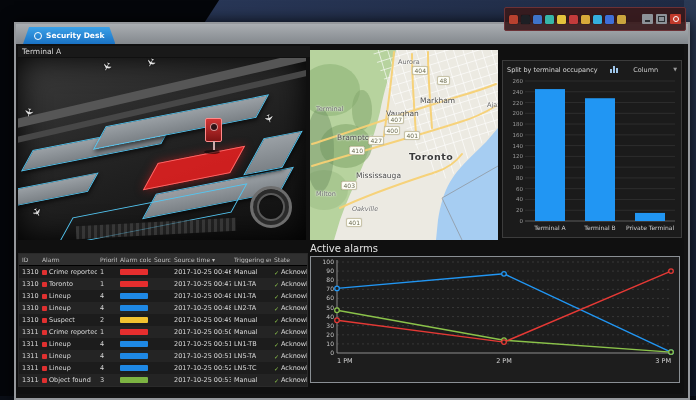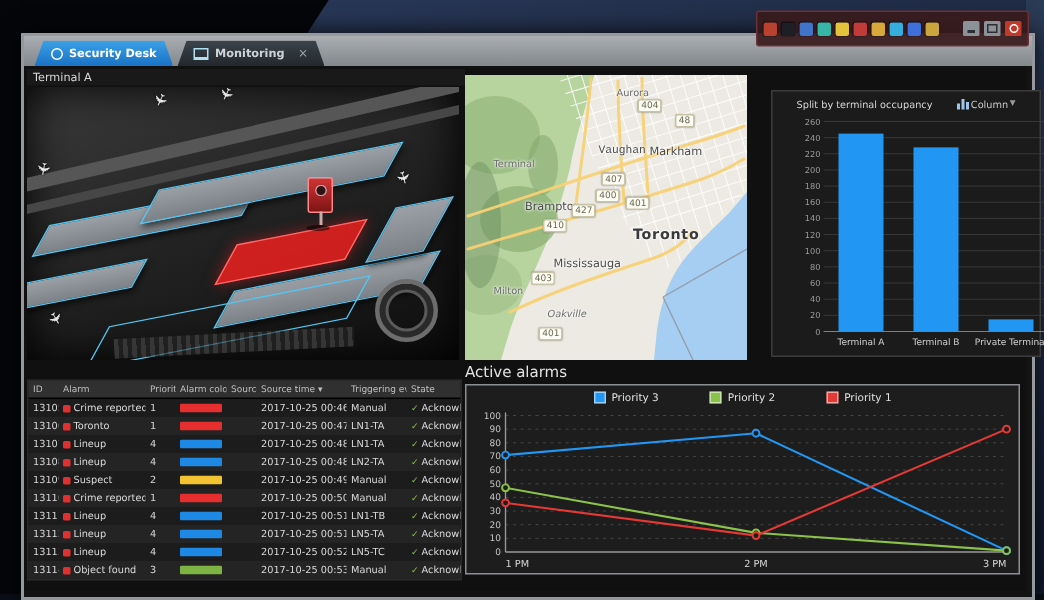--- a/index.html
+++ b/index.html
@@ -57,24 +57,24 @@
   .chk{color:#8bc34a;font-size:6px;}
 
   
   .map{position:absolute;left:294px;top:6px;width:188px;height:190px;overflow:hidden;background:#eceae2;}
   .mlabel{position:absolute;color:#6d6d6d;font-size:6.5px;white-space:nowrap;text-shadow:0 0 2px #fff,0 0 2px #fff;}
   .mlabel.m{font-size:7.5px;color:#4c4c4c;}
   .mlabel.l{font-size:9.5px;color:#3a3a3a;letter-spacing:.5px;}
   .shield{position:absolute;background:#fdfdf6;border:1px solid #c9c4a8;border-radius:2px;color:#6b6b52;font-size:6px;line-height:7px;padding:0 1.5px;box-shadow:0 0 1px rgba(0,0,0,.25);}
 
   
-  .bartile{position:absolute;left:486px;top:16px;width:180px;height:178px;background:#1b1b1b;border:1px solid #3c3c3c;box-sizing:border-box;padding:3px 16px;margin-left:12px;}
+  .bartile{position:absolute;left:486px;top:16px;width:180px;height:178px;background:#1b1b1b;border:1px solid #3c3c3c;box-sizing:border-box;padding:3px 4px;}
   .bartitle-row{display:flex;justify-content:space-between;align-items:center;height:11px;}
   .smalltitle{color:#d6d6d6;font-size:6.5px;}
-  .chart-ctl{display:flex;align-items:flex-start;gap:1px;color:#c9c9c9;font-size:6.5px;}
+  .chart-ctl{display:flex;align-items:flex-start;gap:15px;color:#c9c9c9;font-size:6.5px;}
   .colicon{display:inline-flex;align-items:flex-end;gap:1px;height:7px;}
   .colicon i{display:block;width:2px;background:#9fc6ea;}
   .caret{font-size:5px;color:#9a9a9a;}
 
   
   .linesec{position:absolute;left:294px;top:200px;width:372px;height:148px;}
   .linetitle{color:#e2e2e2;font-size:10px;line-height:10px;}
   .linesub{color:#e8a33d;font-size:6.5px;line-height:8px;font-style:italic;}
   .linetile{margin-top:2px;width:370px;height:127px;background:#1d1d1d;border:1px solid #8a8f94;box-sizing:border-box;}
   .legend{height:15px;display:flex;align-items:center;justify-content:center;gap:34px;}
@@ -106,25 +106,20 @@
     <span class="wc min"></span>
     <span class="wc max"></span>
     <span class="wc close"></span>
   </div>
 
   <div class="window">
     <div class="tabstrip">
       <div class="tab active">
         <span class="logo-ic"></span>
         <span>Security Desk</span>
-      </div>
-      <div class="tab inactive">
-        <span class="mon-ic"></span>
-        <span>Monitoring</span>
-        <span class="tab-close">×</span>
       </div>
     </div>
 
     <div class="win-content">
 
       <div class="panel-label" style="left:2px;top:2px;width:288px;height:11px;">Terminal A</div>
       <div class="tview">
         <div class="rw" style="left:-20px;top:26px;width:340px;height:9px;background:#565656;"></div>
         <div class="rw" style="left:-20px;top:44px;width:340px;height:6px;background:#474747;"></div>
         <div class="roof" style="left:18px;top:78px;width:120px;height:20px;"></div>
@@ -385,24 +380,24 @@
             <path d="M118,2 C118,26 120,50 122,78"></path>
             <path d="M2,94 C46,80 96,62 150,46 C164,42 176,38 186,34"></path>
             <path d="M2,116 C48,102 100,88 150,72 C164,68 176,62 186,56"></path>
             <path d="M30,158 C64,142 96,132 126,122 C138,118 146,112 152,104"></path>
           </g>
           <g stroke="#8e959c" stroke-width="0.9" opacity="0.85">
             <line x1="132" y1="148" x2="188" y2="116"></line>
             <line x1="132" y1="148" x2="152" y2="190"></line>
           </g>
         </svg>
-        <div id="map-overlay" style="position:absolute;inset:0;margin-left:13px;">
+        <div id="map-overlay" style="position:absolute;inset:0;">
             <span class="mlabel s" style="left: 88px; top: 8px;">Aurora</span>
             <span class="mlabel m" style="left: 110px; top: 46px;">Markham</span>
-            <span class="mlabel m" style="left: 76px; top: 47px; font-family: Liberation Mono, monospace;">Vaughan</span>
+            <span class="mlabel m" style="left: 76px; top: 59px;">Vaughan</span>
             <span class="mlabel s" style="left: 6px; top: 55px;">Terminal</span>
             <span class="mlabel m" style="left: 27px; top: 83px;">Brampton</span>
             <span class="mlabel l" style="left: 99px; top: 101px; font-weight: bold;">Toronto</span>
             <span class="mlabel m" style="left: 46px; top: 121px;">Mississauga</span>
             <span class="mlabel s" style="left: 6px; top: 140px;">Milton</span>
             <span class="mlabel s" style="left: 42px; top: 155px; font-style: italic;">Oakville</span>
             <span class="mlabel s" style="left: 177px; top: 51px;">Ajax</span>
             <span class="shield" style="left: 102px; top: 16px;">404</span>
             <span class="shield" style="left: 127px; top: 26px;">48</span>
             <span class="shield" style="left: 78px; top: 65px;">407</span>
@@ -462,34 +457,20 @@
               <rect x="78" y="23.230769230769226" width="30" height="122.76923076923077" fill="#2196f3"></rect>
               <text x="93" y="155" text-anchor="middle" font-size="6" fill="#cfcfcf" font-family="DejaVu Sans, sans-serif">Terminal B</text>
               <rect x="128" y="137.92307692307693" width="30" height="8.076923076923077" fill="#2196f3"></rect>
               <text x="143" y="155" text-anchor="middle" font-size="6" fill="#cfcfcf" font-family="DejaVu Sans, sans-serif">Private Terminal</text>
             </svg></div>
       </div>
 
       <div class="linesec">
         <div class="linetitle">Active alarms</div>
         <div class="linetile">
-          <div class="legend" id="line-legend">
-              <span class="lg-item">
-                <span class="lg-sq" style="background: rgb(33, 150, 243);"></span>
-                <span>Priority 3</span>
-              </span>
-              <span class="lg-item">
-                <span class="lg-sq" style="background: rgb(139, 195, 74);"></span>
-                <span>Priority 2</span>
-              </span>
-              <span class="lg-item">
-                <span class="lg-sq" style="background: rgb(229, 57, 53);"></span>
-                <span>Priority 1</span>
-              </span>
-            </div>
           <div id="line-plot"><svg width="368" height="110" viewBox="0 0 368 110">
                 <line x1="26" y1="96" x2="360" y2="96" stroke="#9a9a9a" stroke-width="0.9" stroke-dasharray="none"></line>
                 <text x="23" y="98" text-anchor="end" font-size="6" fill="#c4c4c4" font-family="DejaVu Sans, sans-serif">0</text>
                 <line x1="26" y1="86.9" x2="360" y2="86.9" stroke="#4a4a4a" stroke-width="0.6" stroke-dasharray="2,3"></line>
                 <text x="23" y="88.9" text-anchor="end" font-size="6" fill="#c4c4c4" font-family="DejaVu Sans, sans-serif">10</text>
                 <line x1="26" y1="77.8" x2="360" y2="77.8" stroke="#4a4a4a" stroke-width="0.6" stroke-dasharray="2,3"></line>
                 <text x="23" y="79.8" text-anchor="end" font-size="6" fill="#c4c4c4" font-family="DejaVu Sans, sans-serif">20</text>
                 <line x1="26" y1="68.69999999999999" x2="360" y2="68.69999999999999" stroke="#4a4a4a" stroke-width="0.6" stroke-dasharray="2,3"></line>
                 <text x="23" y="70.69999999999999" text-anchor="end" font-size="6" fill="#c4c4c4" font-family="DejaVu Sans, sans-serif">30</text>
                 <line x1="26" y1="59.6" x2="360" y2="59.6" stroke="#4a4a4a" stroke-width="0.6" stroke-dasharray="2,3"></line>

